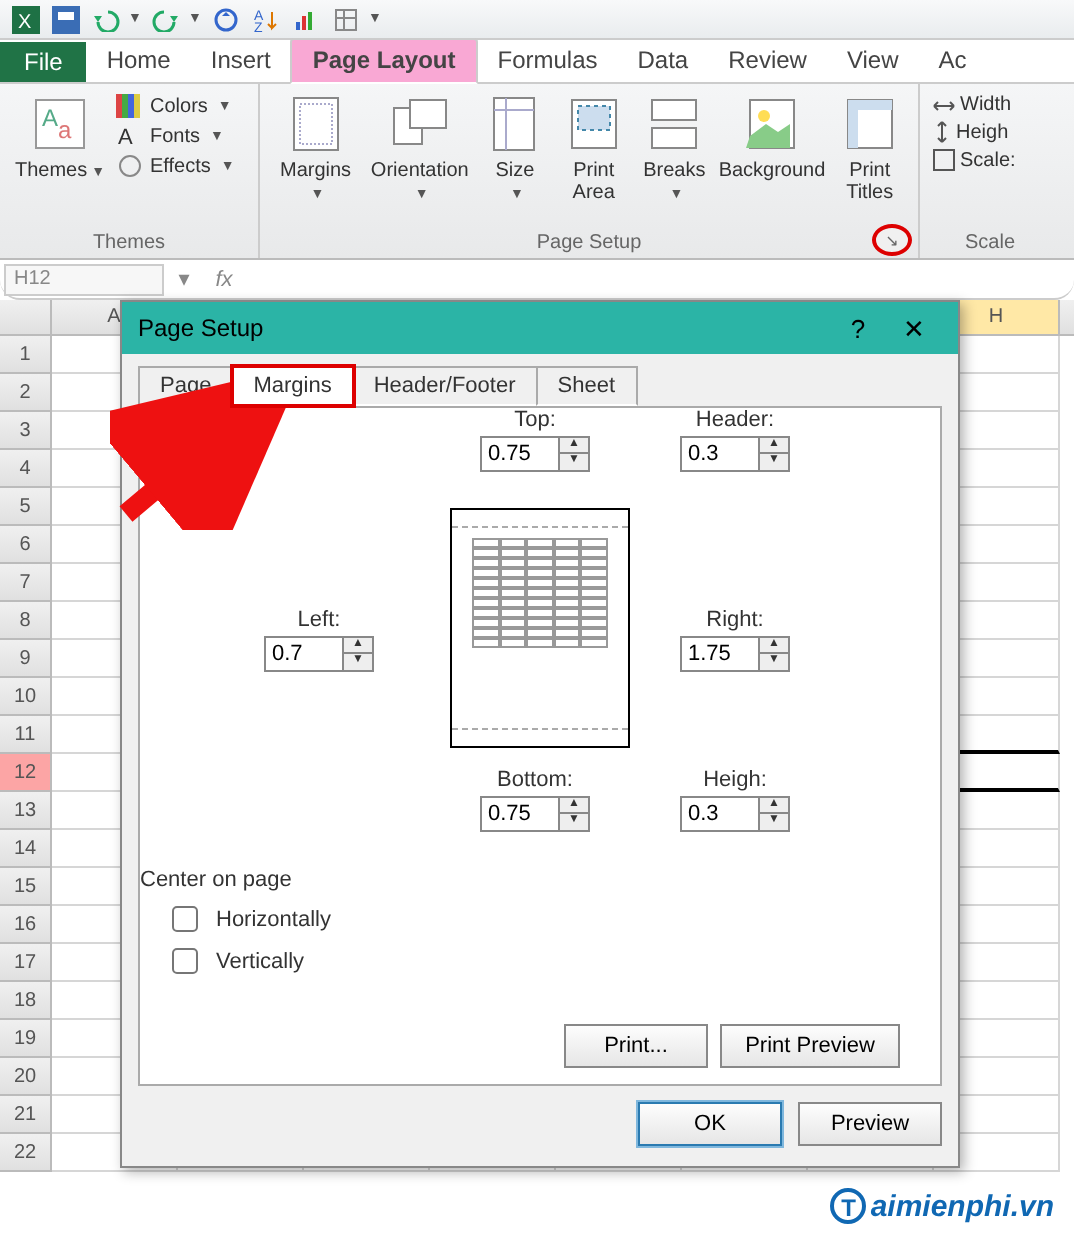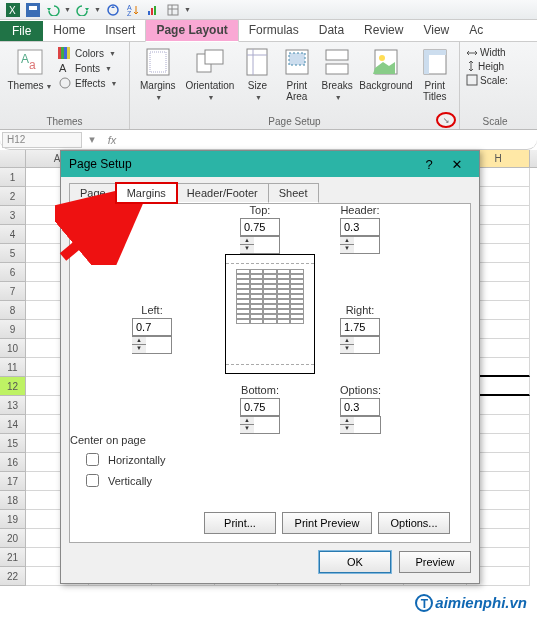--- a/index.html
+++ b/index.html
@@ -39,35 +39,35 @@
   .sheet { position:absolute; top:150px; left:0; right:0; bottom:0; background:#fff; }
   .col-headers { display:flex; height:18px; background:linear-gradient(#f0f0f0,#e0e0e0); border-bottom:1px solid #bbb; }
   .corner { width:26px; border-right:1px solid #bbb; background:linear-gradient(#f0f0f0,#e0e0e0); }
   .colh { width:63px; border-right:1px solid #bbb; text-align:center; font-size:10px; color:#555; line-height:18px; }
   .colh.sel { background:#ffe8a6; }
   .rows { }
   .srow { display:flex; height:19px; }
   .rowh { width:26px; border-right:1px solid #bbb; border-bottom:1px solid #bbb; background:linear-gradient(#f0f0f0,#e0e0e0); text-align:center; font-size:10px; color:#555; line-height:19px; }
   .rowh.sel { background:#ffe8a6; }
   .cell { width:63px; border-right:1px solid #d6d6d6; border-bottom:1px solid #d6d6d6; }
-  .srow.sel .rowh { background:#bef264; }
+  .srow.sel .rowh { background:#fca5a5; }
 
   
   .dialog { position:absolute; left:60px; top:150px; width:420px; background:#f0f0f0; border:1px solid #888; box-shadow:2px 2px 6px rgba(0,0,0,0.3); }
   .dlg-title { background:#2bb4a6; height:26px; display:flex; align-items:center; padding:0 8px; color:#000; font-size:12px; }
   .dlg-title .sp { flex:1; }
   .dlg-title .xbtn { width:28px; text-align:center; font-size:13px; cursor:pointer; }
   .dlg-tabs { display:flex; padding:6px 8px 0; gap:0; background:#f0f0f0; }
   .dtab { padding:3px 10px; font-size:11px; border:1px solid #aaa; background:#f0f0f0; margin-right:-1px; cursor:pointer; border-bottom:1px solid #fff; position:relative; }
   .dtab.active { background:#fff; z-index:2; }
   .dtab.hl { outline:2px solid #d00; outline-offset:-1px; }
   .dlg-body { background:#fff; margin:0 8px 8px; border:1px solid #aaa; padding:10px 16px 14px; position:relative; min-height:340px; }
   .margin-field { position:absolute; font-size:11px; }
   .margin-field .fl { text-align:center; margin-bottom:2px; }
-  .spin { display:flex;flex-direction:column; }
+  .spin { display:flex; }
   .spin input { width:40px; height:18px; border:1px solid #888; font-size:11px; padding:0 3px; }
   .spin .btns { display:flex; flex-direction:column; border:1px solid #888; border-left:none; }
   .spin .btns div { width:14px; height:8px; background:#eee; border-bottom:1px solid #888; font-size:6px; text-align:center; line-height:7px; cursor:pointer; }
   .spin .btns div:last-child { border-bottom:none; }
   .page-preview { position:absolute; left:155px; top:50px; width:90px; height:120px; border:1px solid #000; background:#fff; }
   .page-preview .inner { position:absolute; left:10px; right:10px; top:14px; bottom:14px; }
   .page-preview .row { height:5px; display:flex; }
   .page-preview .cell2 { flex:1; border:0.5px solid #999; }
   .page-preview .hline { position:absolute; left:0; right:0; border-top:1px dashed #aaa; }
   .center-box { position:absolute; left:0; top:230px; }
@@ -629,21 +629,21 @@
       <div class="fl">Bottom:</div>
       <div class="spin">
           <input value="0.75" style="">
           <div class="btns">
             <div>▲</div>
             <div>▼</div>
           </div>
         </div>
     </div>
     <div class="margin-field" style="left:270px;top:180px">
-      <div class="fl">Options:</div>
+      <div class="fl">Heigh:</div>
       <div class="spin">
           <input value="0.3" style="">
           <div class="btns">
             <div>▲</div>
             <div>▼</div>
           </div>
         </div>
     </div>
 
     <div class="page-preview">
@@ -738,21 +738,20 @@
         </label>
       <label>
           <input type="checkbox" style="">
           <span>Vertically</span>
         </label>
     </div>
 
     <div class="dlg-foot-top">
       <button class="btn">Print...</button>
       <button class="btn" style="min-width:90px">Print Preview</button>
-      <button class="btn">Options...</button>
     </div>
   </div>
   <div class="dlg-okrow">
     <button class="btn primary">OK</button>
     <button class="btn">Preview</button>
   </div>
 </div>
 
 <svg class="arrow" width="110" height="80">
   <defs>

